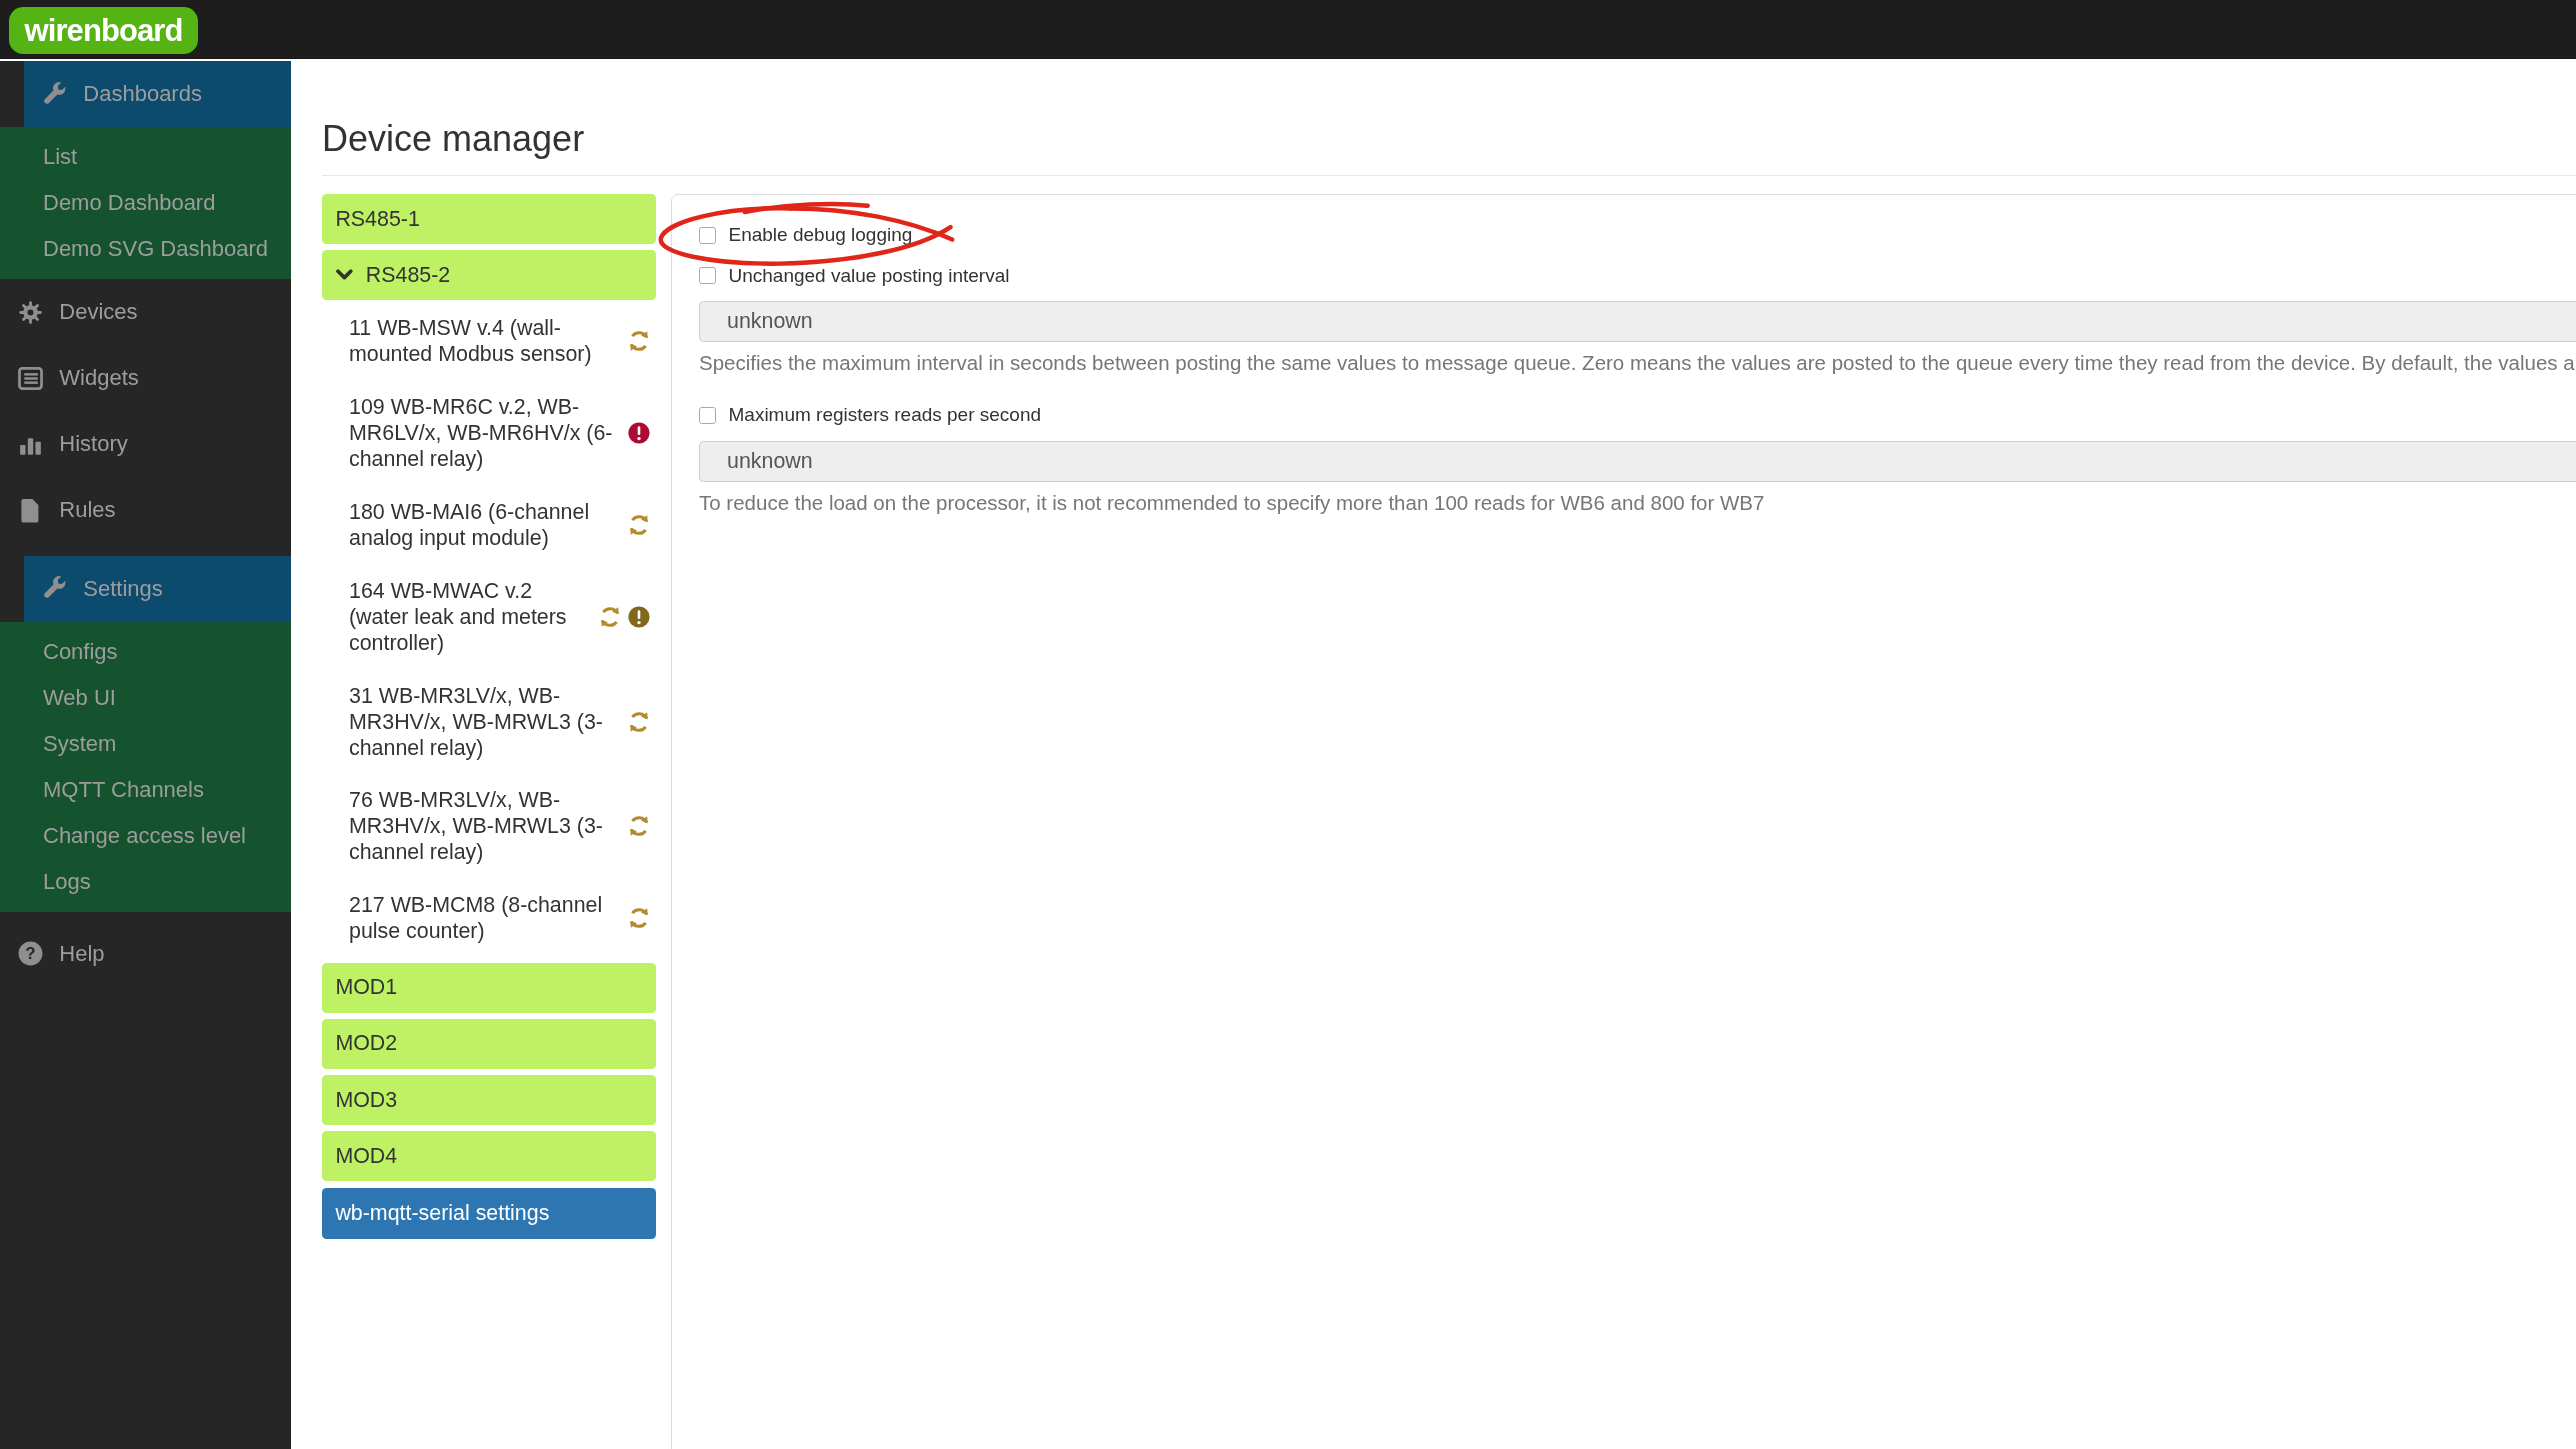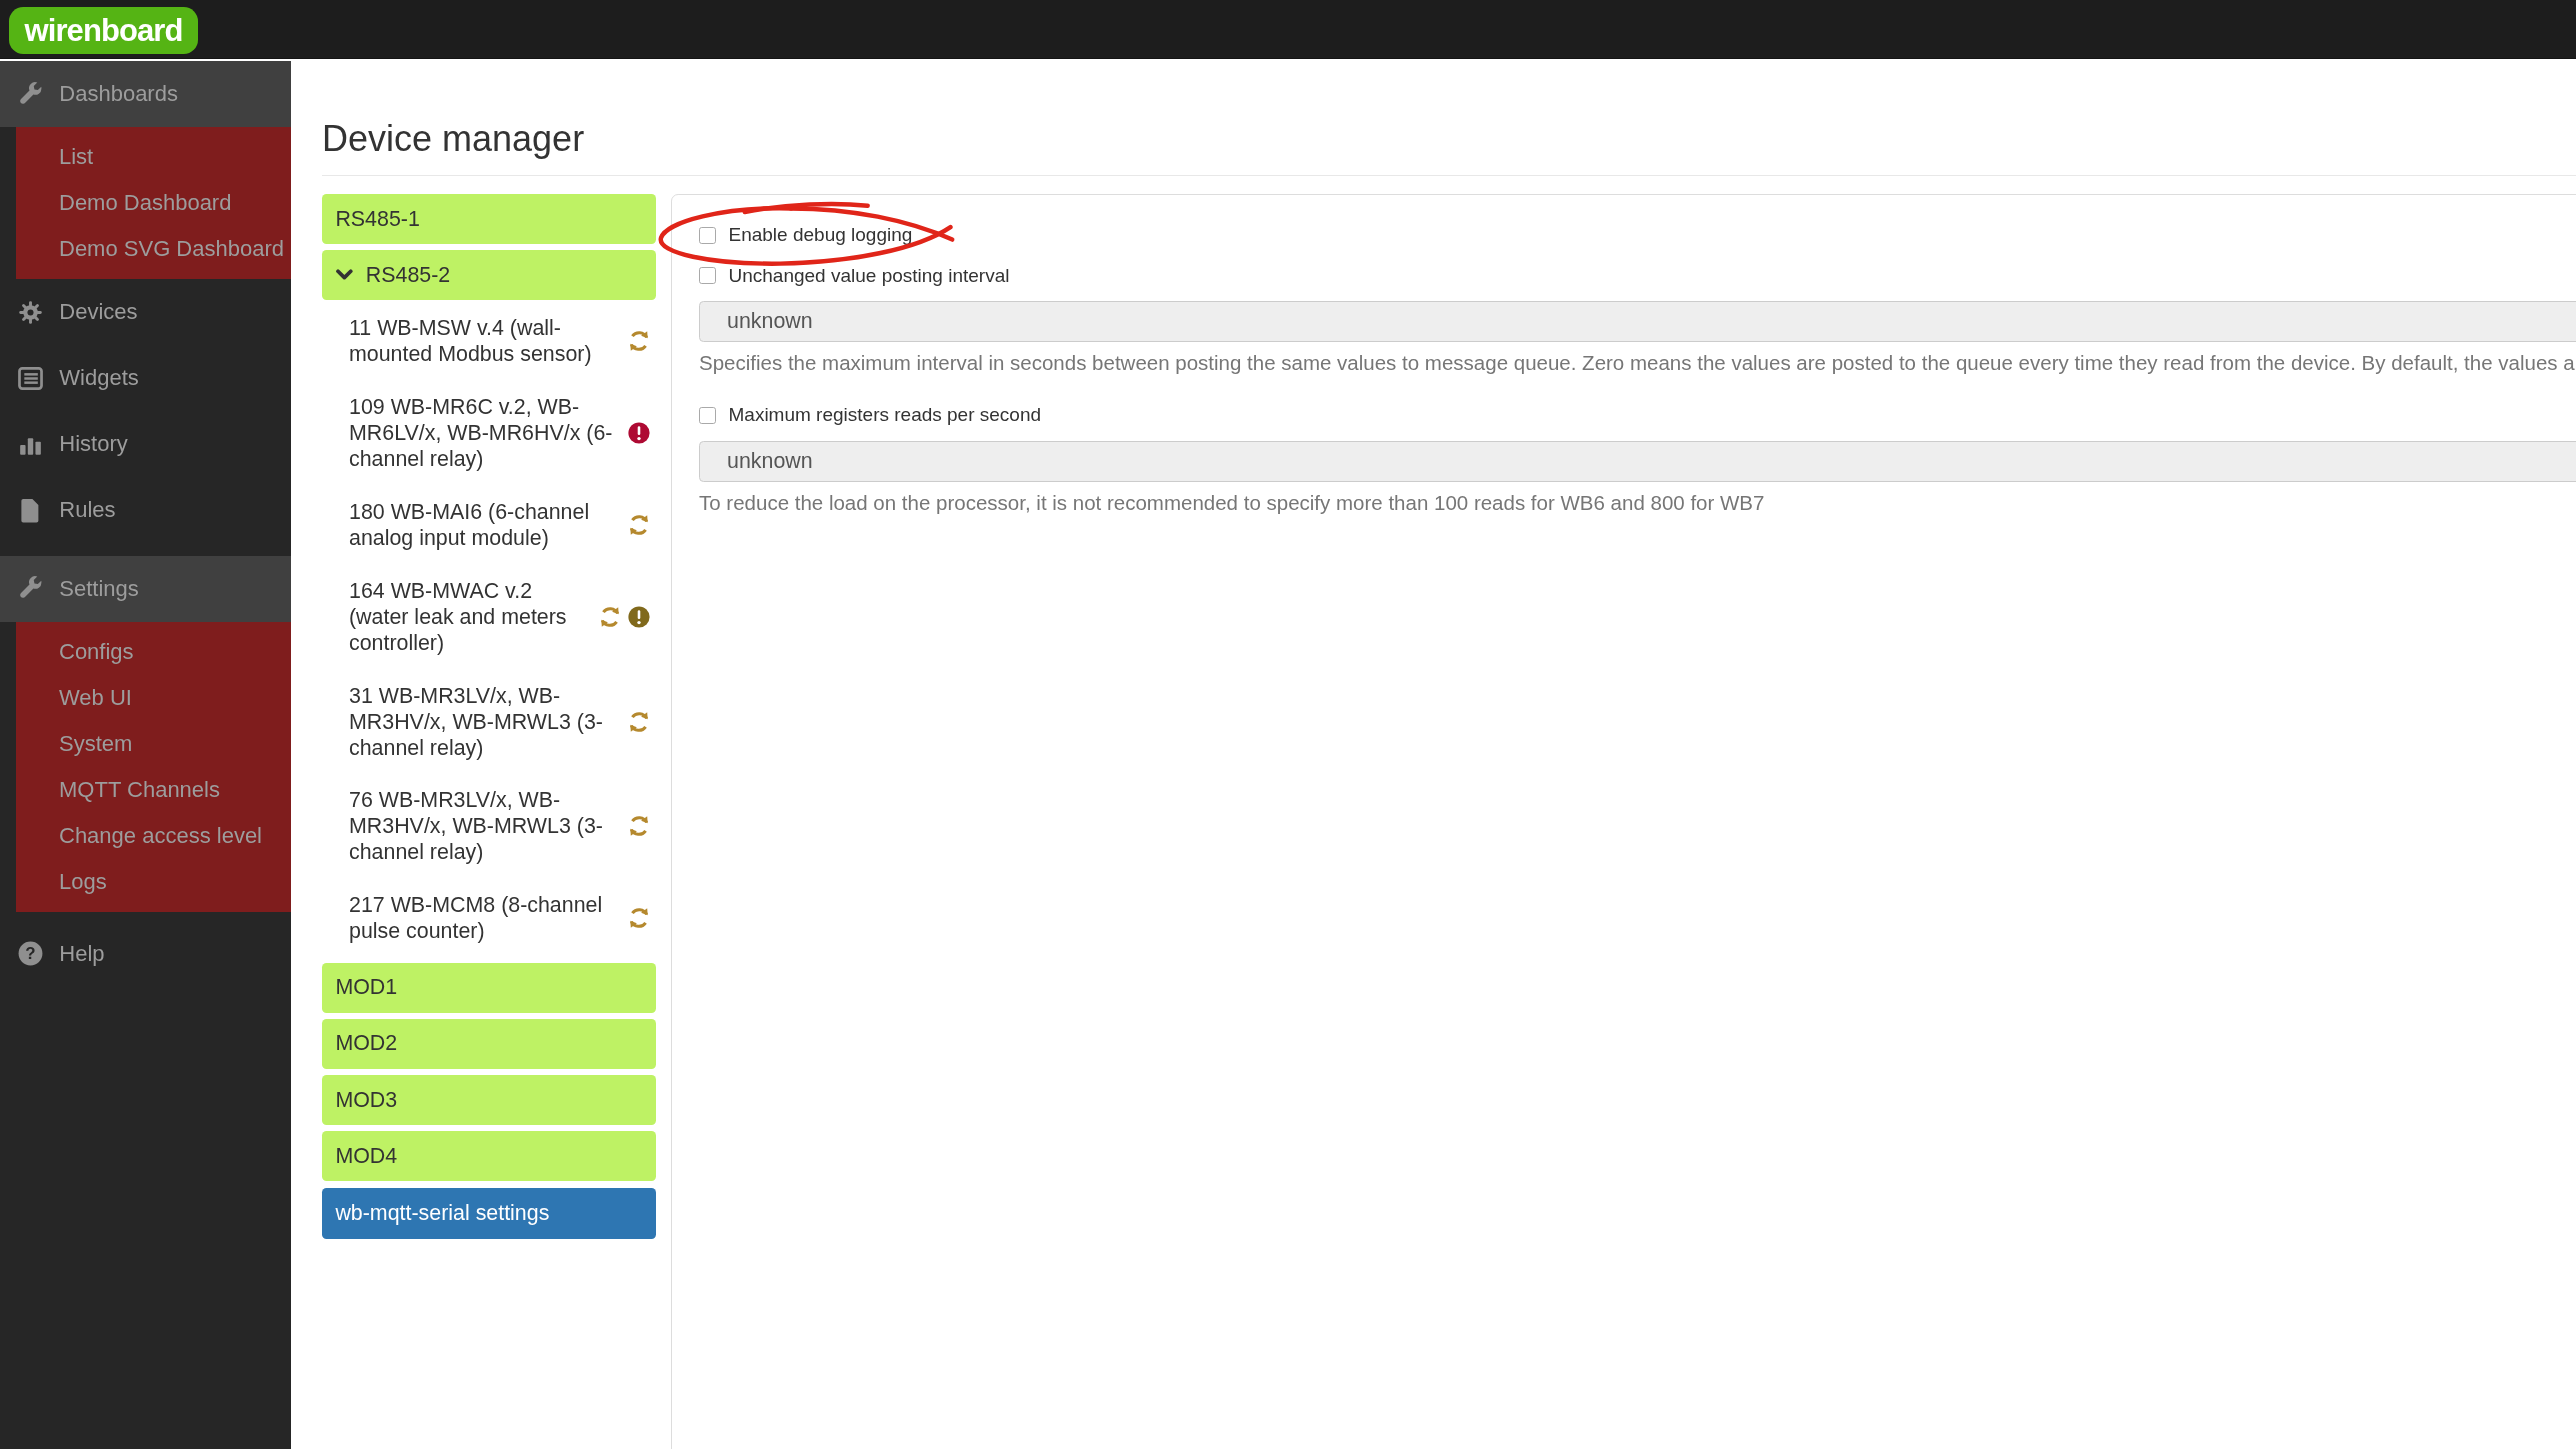--- a/index.html
+++ b/index.html
@@ -11,24 +11,24 @@
   .topbar { position: absolute; left:0; top:0; width:2576px; height:59px;
             background:#1d1d1d; border-bottom:1.8px solid #141414; z-index:5; }
   .logo { position:absolute; left:9px; top:7px; width:189px; height:47px;
           background:#55b414; border-radius:14.3px; display:flex; align-items:center; justify-content:center; }
   .logo span { color:#fff; font-size:31px; font-weight:bold; letter-spacing:-0.9px; }
 
   
   .sidebar { position:absolute; left:0; top:61px; width:291px; height:1389px;
              background:#262626; color:#9d9d9d; font-size:22px; z-index:4; }
   .nav-item { display:flex; align-items:center; gap:14.3px; height:66px; padding-left:15px; cursor:pointer; }
-  .nav-item.expanded { background:#404040; }
+  .nav-item.expanded { background:#0c4a6e;margin-left:24px; }
   .nav-item .nico { width:30px; height:30px; flex:0 0 30px; display:flex; align-items:center; justify-content:center; color:#8f8f8f; }
   .nav-item .nico svg { width:27px; height:27px; display:block; }
-  .submenu { background:#7f1d1d; padding:7.1px 0;margin-left:16px; }
+  .submenu { background:#14532d; padding:7.1px 0; }
   .sub-item { height:46px; line-height:46px; padding-left:43px; cursor:pointer; color:#9d9d9d; }
   .gap14 { height:12.5px; } .gap10 { height:9px; }
 
   
   .page-title { position:absolute; left:322px; top:118px; font-size:36px; font-weight:400; color:#333; z-index:2;text-align:center; }
   .title-rule { position:absolute; left:322px; top:175px; width:2254px; border-top:1.8px solid #e8e8e8; z-index:2; }
 
   
   .device-list { position:absolute; left:322px; top:194px; width:334px; z-index:2; }
   .group-row { background:#bef264; border-radius:4.5px; min-height:50px; margin-bottom:6.2px;

